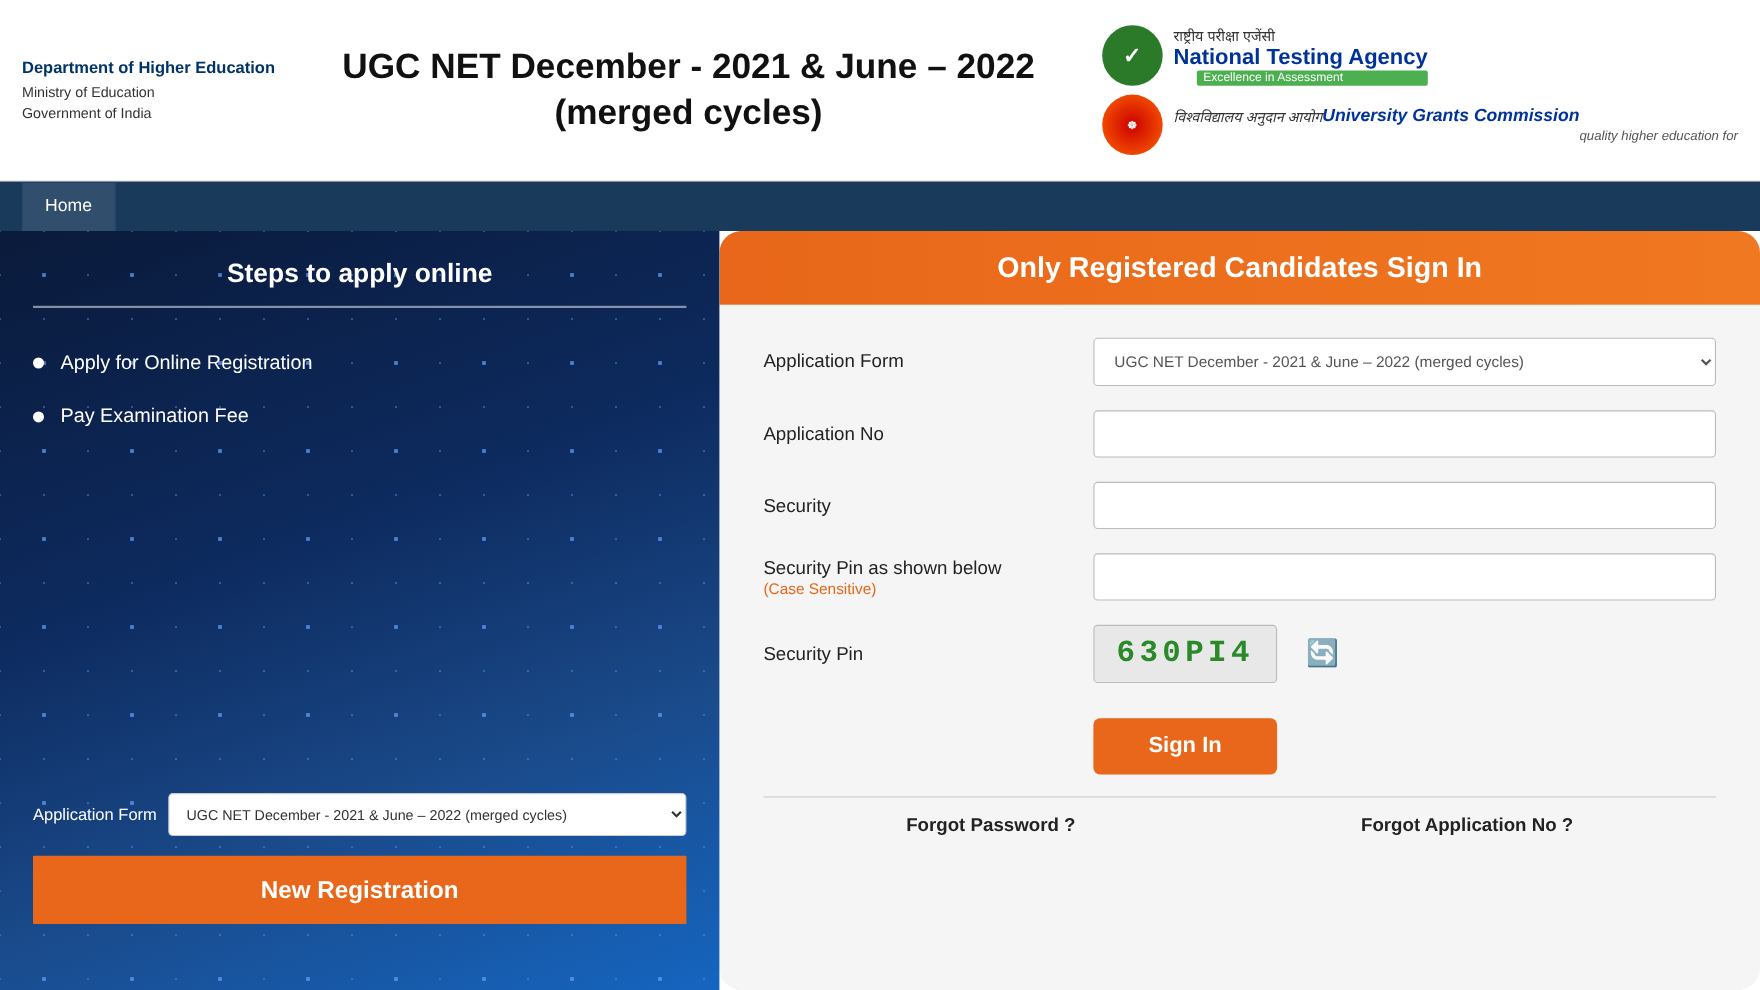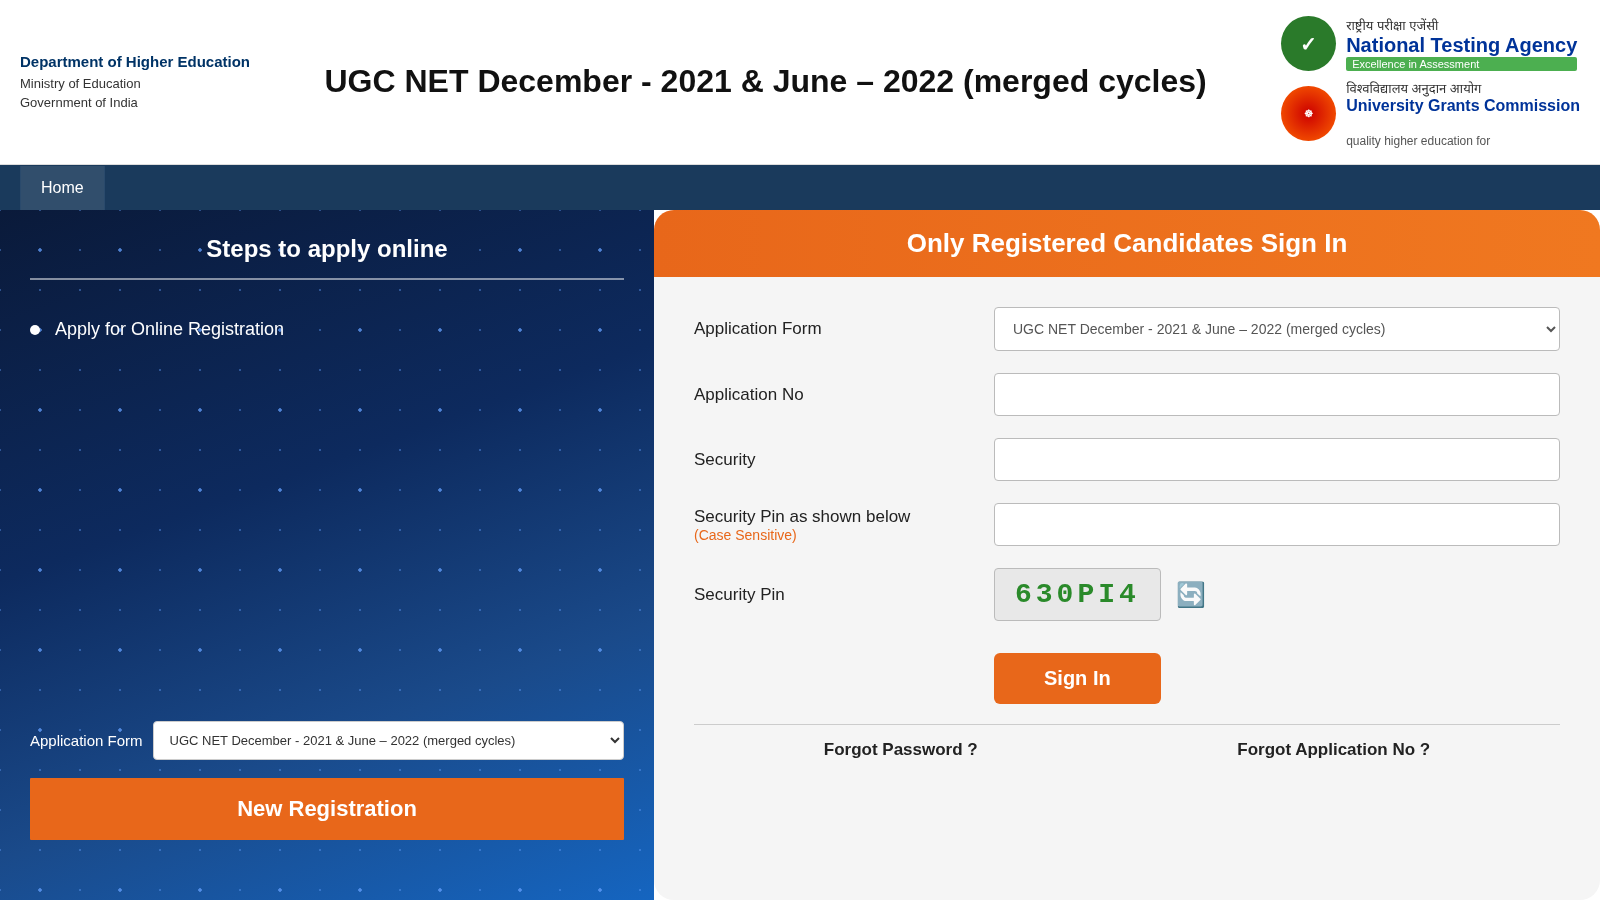--- a/index.html
+++ b/index.html
@@ -62,40 +62,41 @@
     }
     .nta-text { display: flex; flex-direction: column; }
     .nta-text .hindi { font-size: 13px; color: #333; }
     .nta-text .english { font-size: 20px; font-weight: bold; color: #003399; }
     .nta-text .tagline {
       background: #4caf50;
       color: white;
       font-size: 11px;
       padding: 1px 6px;
       border-radius: 2px;
+      margin-left: 21px;
     }
     .ugc-logo {
       display: flex;
       align-items: center;
       gap: 10px;
     }
     .ugc-logo-icon {
       width: 55px;
       height: 55px;
       background: radial-gradient(circle, #cc0000, #ff6600);
       border-radius: 50%;
       display: flex;
       align-items: center;
       justify-content: center;
       color: white;
       font-size: 10px;
       text-align: center;
       font-weight: bold;
     }
-    .ugc-text { display: flex; flex-direction: column; }
+    .ugc-text { display: flex; flex-direction: row; font-style: italic; }
     .ugc-text .hindi { font-size: 13px; color: #333; }
     .ugc-text .english { font-size: 16px; font-weight: bold; color: #003399; }
     .ugc-text .tagline { font-size: 12px; color: #555; margin-top: 19px; }
 
     
     .navbar {
       background: #1a3a5c;
       height: 45px;
       display: flex;
       align-items: center;
@@ -259,21 +260,21 @@
       padding: 12px 14px;
       border: 1px solid #bbb;
       border-radius: 4px;
       font-size: 14px;
       background: white;
       color: #555;
     }
     .security-pin-row {
       display: flex;
       align-items: center;
-      gap: 10px;
+      gap: 22px;
     }
     .captcha-box {
       background: #e8e8e8;
       border: 1px solid #bbb;
       border-radius: 4px;
       padding: 10px 20px;
       font-size: 28px;
       font-weight: bold;
       color: #2a8a2a;
       font-family: 'Courier New', monospace;
@@ -359,20 +360,24 @@
 </div>
 
 <div class="main">
 
   <div class="left-panel">
     <div class="steps-title">Steps to apply online</div>
     <div class="steps-divider"></div>
     <div class="step-item">
       <div class="step-bullet"></div>
       <span class="step-text">Apply for Online Registration</span>
+    </div>
+    <div class="step-item">
+      <div class="step-bullet"></div>
+      <span class="step-text">Pay Examination Fee</span>
     </div>
 
     <div class="left-form-area">
       <div class="form-row">
         <span class="form-label-left">Application Form</span>
         <select class="form-select-left">
           <option>UGC NET December - 2021 &amp; June – 2022 (merged cycles)</option>
         </select>
       </div>
       <button class="btn-new-registration">New Registration</button>

